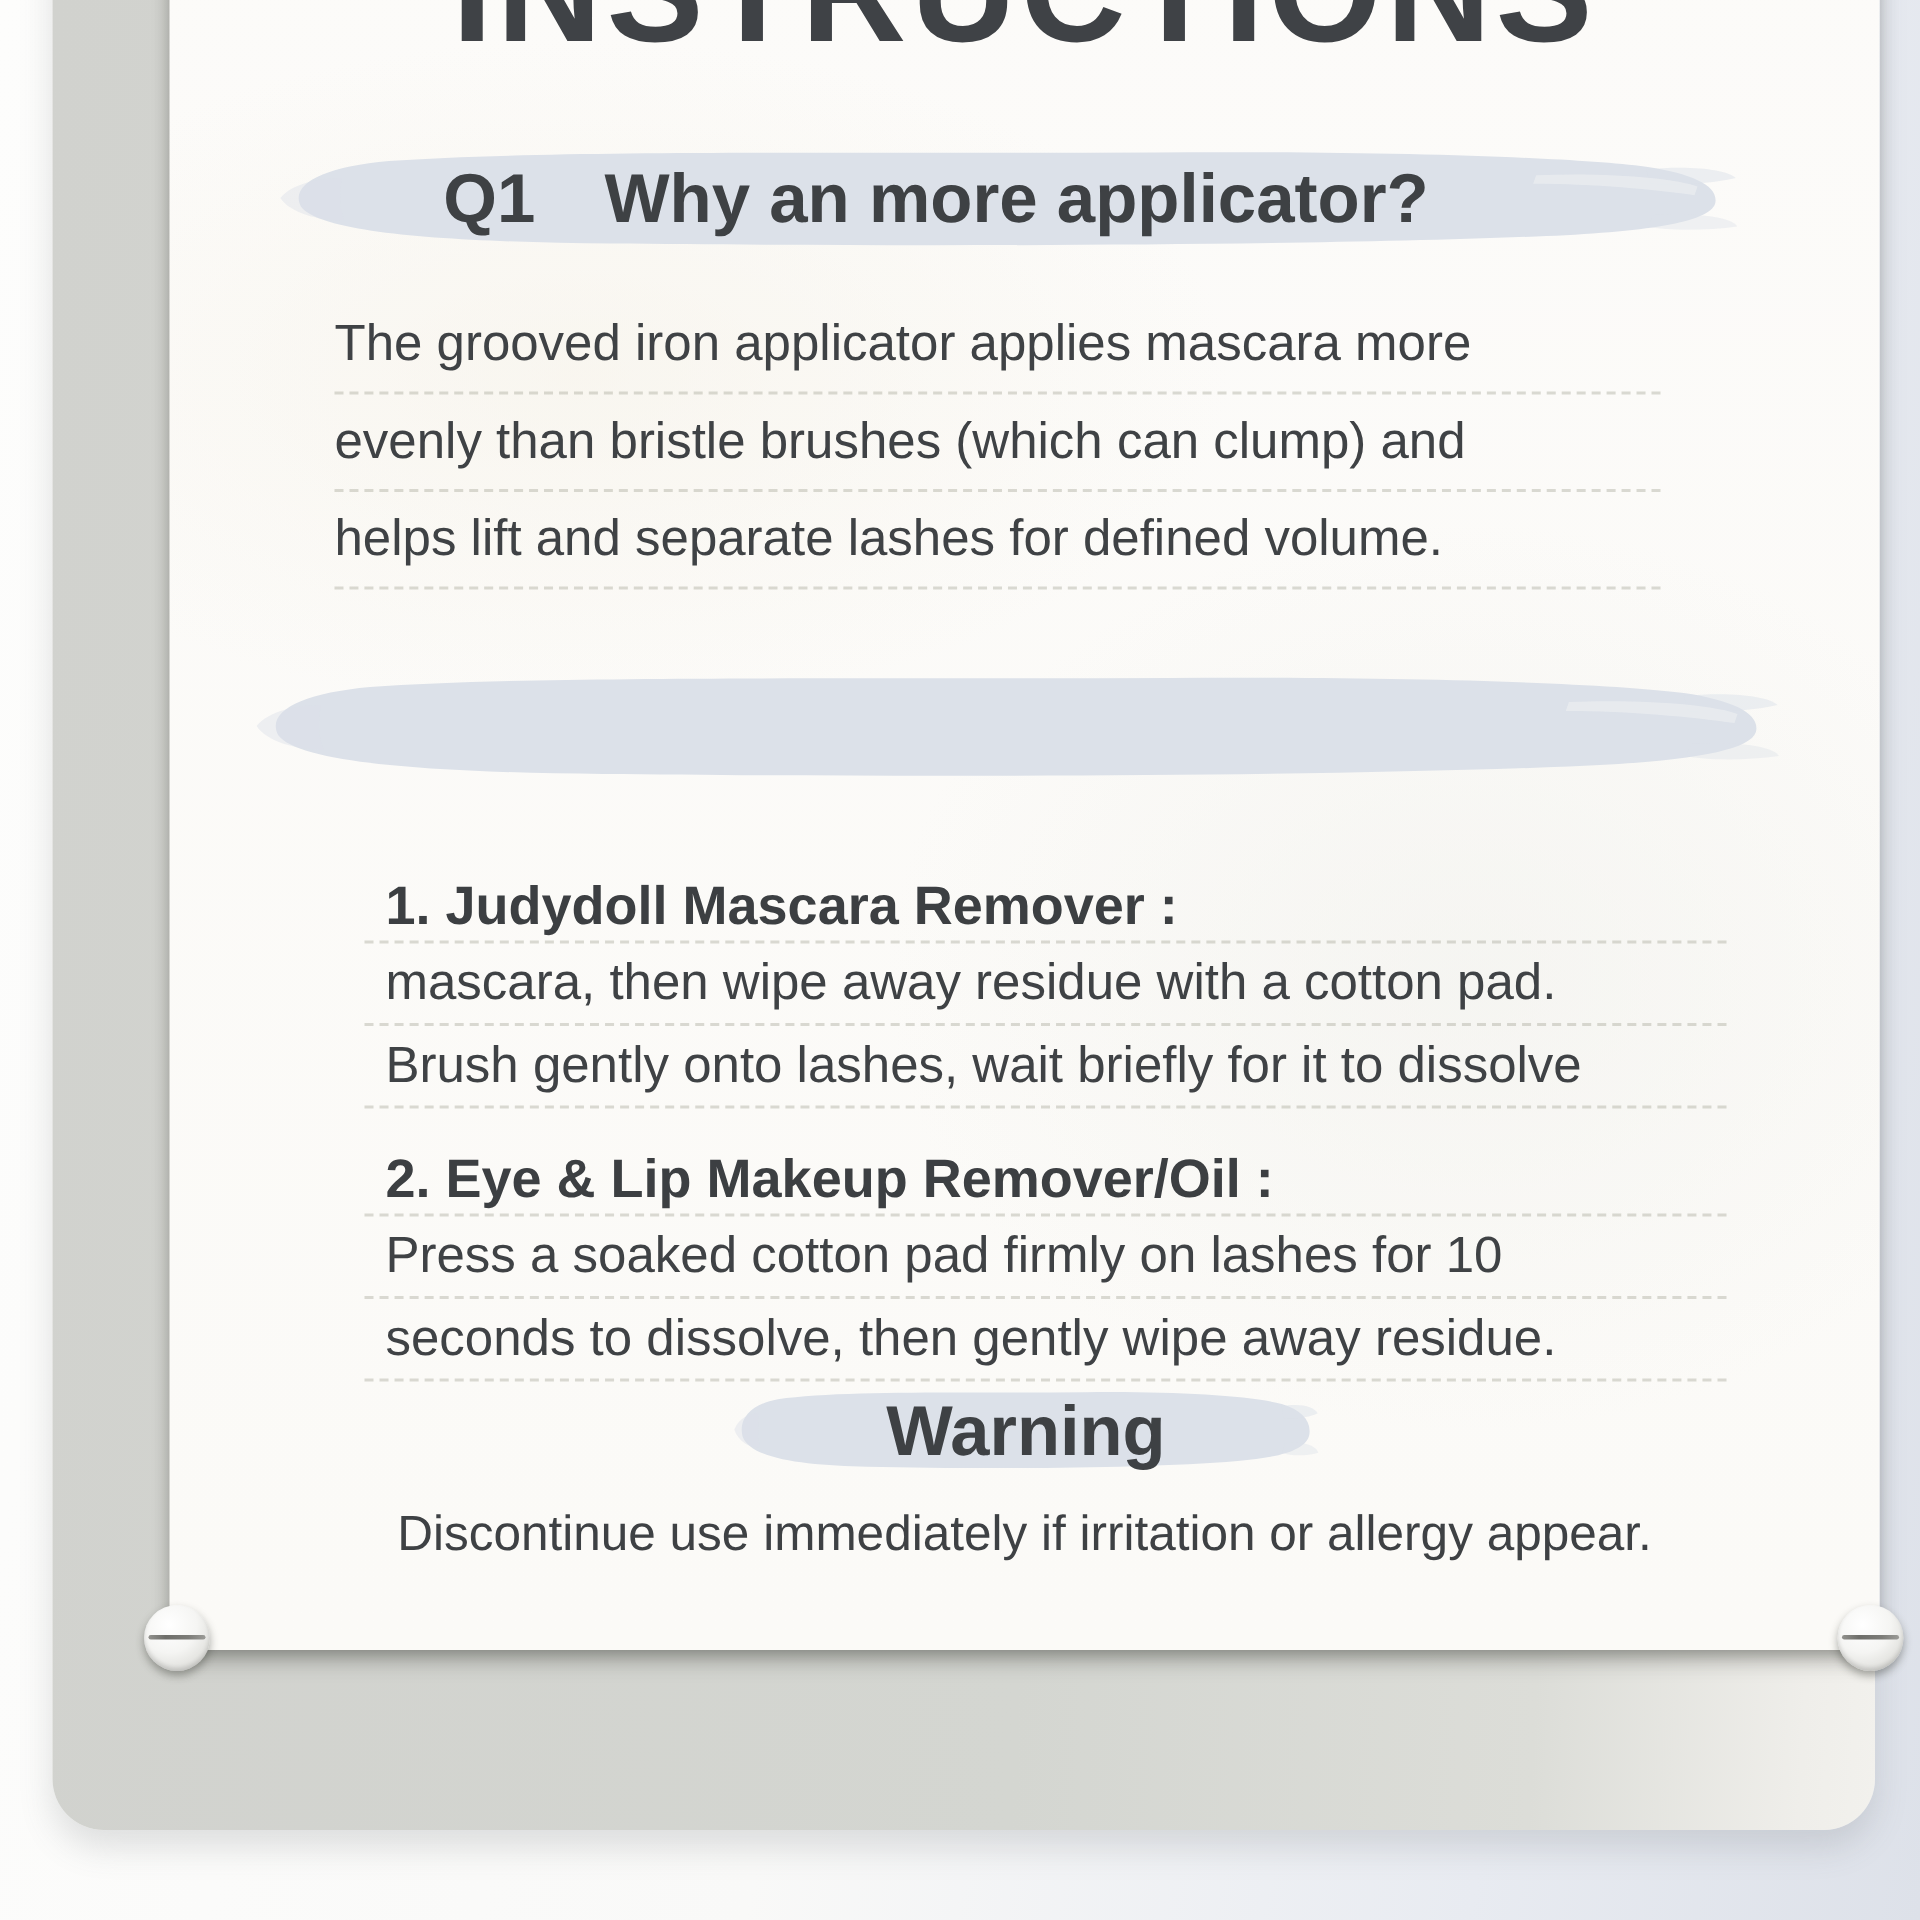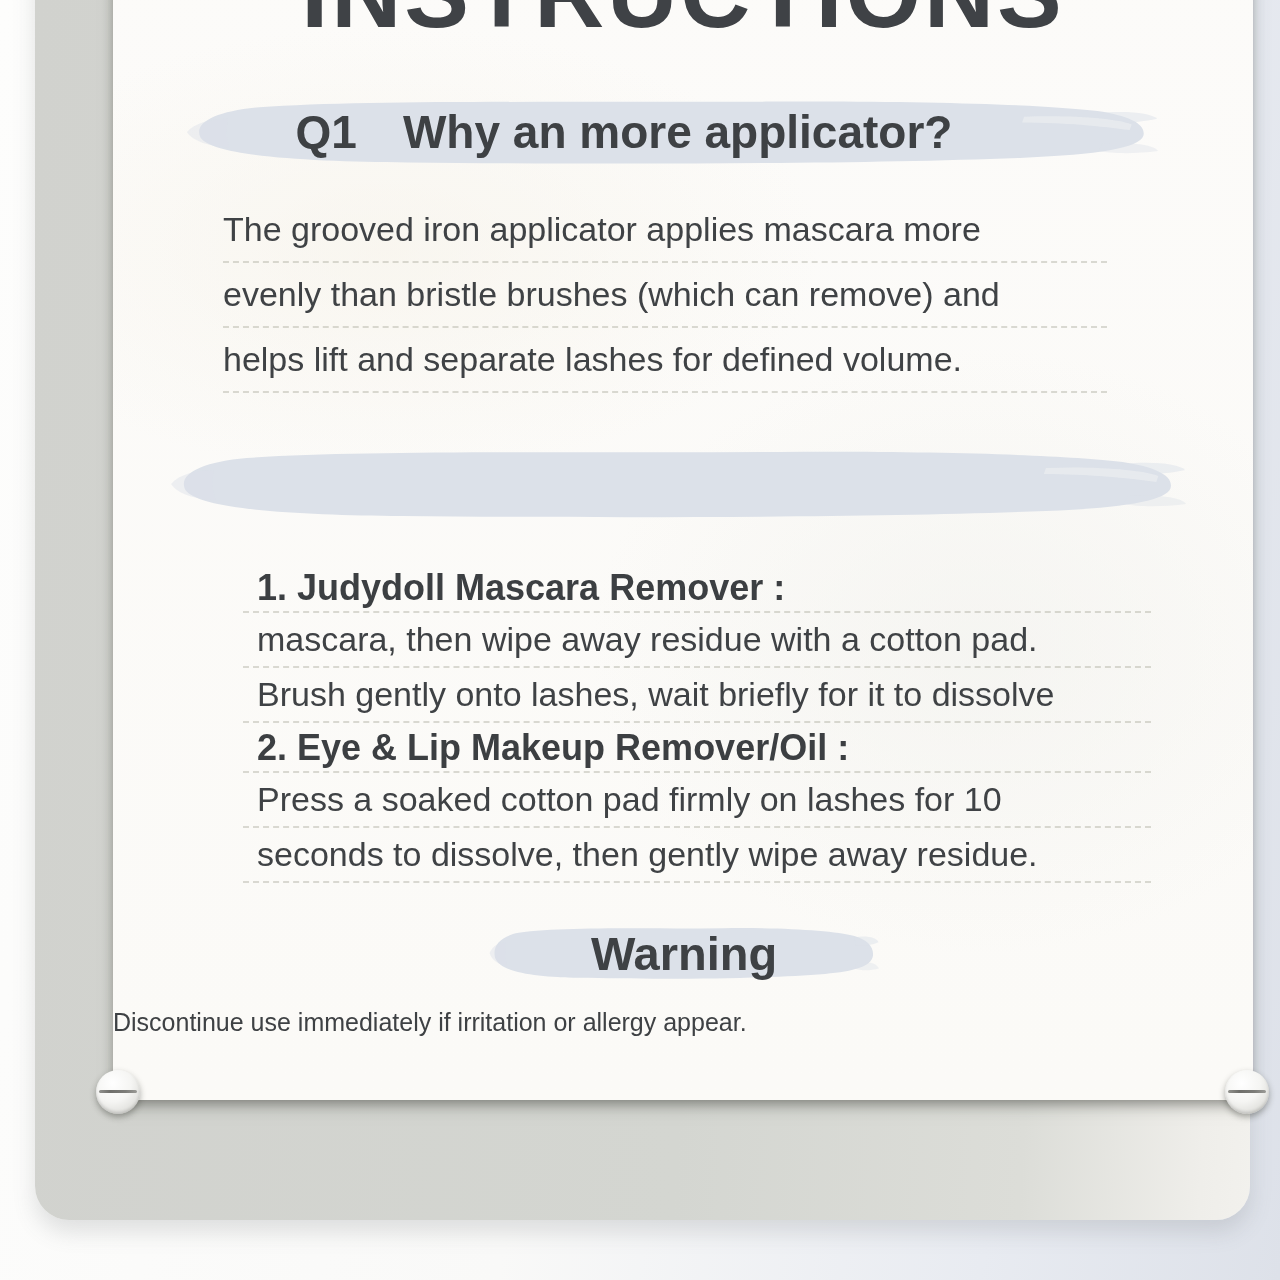--- a/index.html
+++ b/index.html
@@ -45,28 +45,28 @@
   .brush-warning { top:1002px; left:375px; width:392px; height:62px; }
   .warning-title { font-size:47px; }
   .para { position:absolute; }
   .q1-para { top:278px; left:110px; width:884px; }
   .rline {
     display:flex; align-items:center; white-space:nowrap;
     border-bottom:2px dashed rgba(175,175,162,0.45);
     font-size:34px; color:#3f4245;
   }
   .q1-para .rline { height:65px; }
-  .q2-block { top:645px; left:130px; width:908px; }
+  .q2-block { top:661px; left:130px; width:908px; }
   .q2-block .rline { padding-left:14px; }
   .row-title { height:48px; font-size:36px; font-weight:bold; color:#3c3f42; }
   .row-body { height:55px; }
-  .row-gap { margin-top:2px; }
+  .row-gap { margin-top:24px; }
   .warning-text {
     position:absolute; top:1078px; left:0; width:100%;
-    text-align:left; font-size:25px; line-height:48px; color:#3e4144; white-space:nowrap;
+    text-align:center; font-size:33px; line-height:48px; color:#3e4144; white-space:nowrap;
   }
   
   .screw {
     position:absolute; width:44px; height:44px; border-radius:50%;
     background:radial-gradient(circle at 38% 30%, #ffffff 0%, #f5f5f3 45%, #dcdcd8 82%, #c3c3be 100%);
     box-shadow:0 3px 6px rgba(50,52,46,0.4), inset 0 -2px 3px rgba(0,0,0,0.14);
   }
   .screw::after {
     content:""; position:absolute; left:3px; right:3px; top:50%; height:3px; margin-top:-2px;
     border-radius:2px;
@@ -91,21 +91,21 @@
         <path fill="#dce1e9" opacity="0.4" d="M940,52 C972,50 994,54 997,60 C976,63 950,63 936,60 Z"></path>
         <path fill="#fcfbf9" opacity="0.35" d="M860,24 C910,22 955,26 970,32 L968,38 C940,34 900,30 858,30 Z"></path>
       </svg>
       <div class="brush-text q-heading">
         <span class="q-label">Q1</span><span>Why an more applicator?</span>
       </div>
     </div>
 
     <div class="para q1-para">
       <div class="rline">The grooved iron applicator applies mascara more</div>
-      <div class="rline">evenly than bristle brushes (which can remove) and</div>
+      <div class="rline">evenly than bristle brushes (which can clump) and</div>
       <div class="rline">helps lift and separate lashes for defined volume.</div>
     </div>
 
     <div class="brush-wrap brush-q2">
       <svg viewBox="0 0 1000 80" preserveAspectRatio="none">
         <path fill="#dce1e9" d="M18,46 C10,30 34,18 78,14 C190,6 400,9 600,8 C750,7 880,11 935,18 C968,23 985,32 982,44 C978,57 935,64 860,67 C690,74 420,74 230,72 C130,71 32,66 18,46 Z"></path>
         <path fill="#dce1e9" opacity="0.45" d="M4,40 C12,30 30,26 46,26 C44,36 44,48 48,56 C30,56 10,50 4,40 Z"></path>
         <path fill="#dce1e9" opacity="0.5" d="M935,20 C965,17 990,20 996,26 C980,30 955,31 938,30 Z"></path>
         <path fill="#dce1e9" opacity="0.4" d="M940,52 C972,50 994,54 997,60 C976,63 950,63 936,60 Z"></path>
         <path fill="#fcfbf9" opacity="0.35" d="M860,24 C910,22 955,26 970,32 L968,38 C940,34 900,30 858,30 Z"></path>

